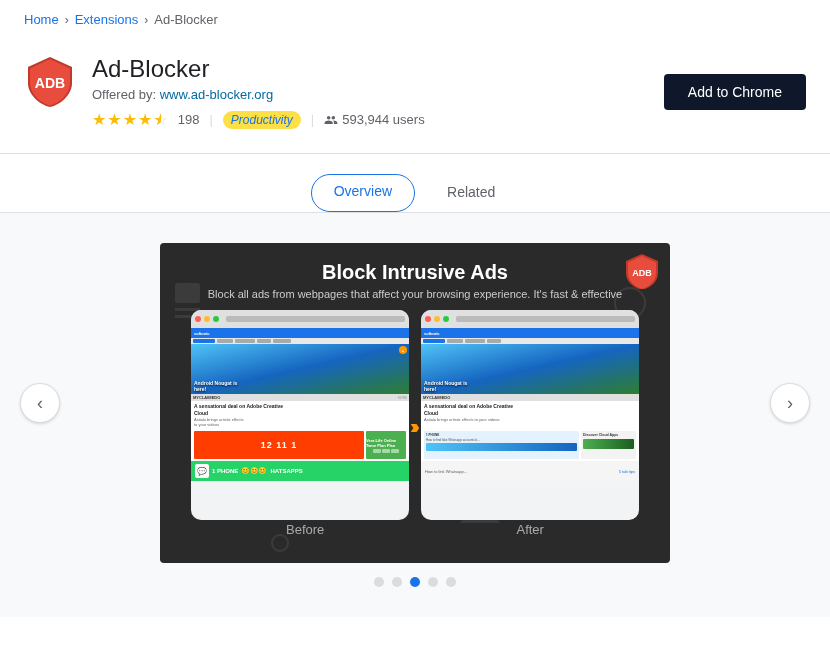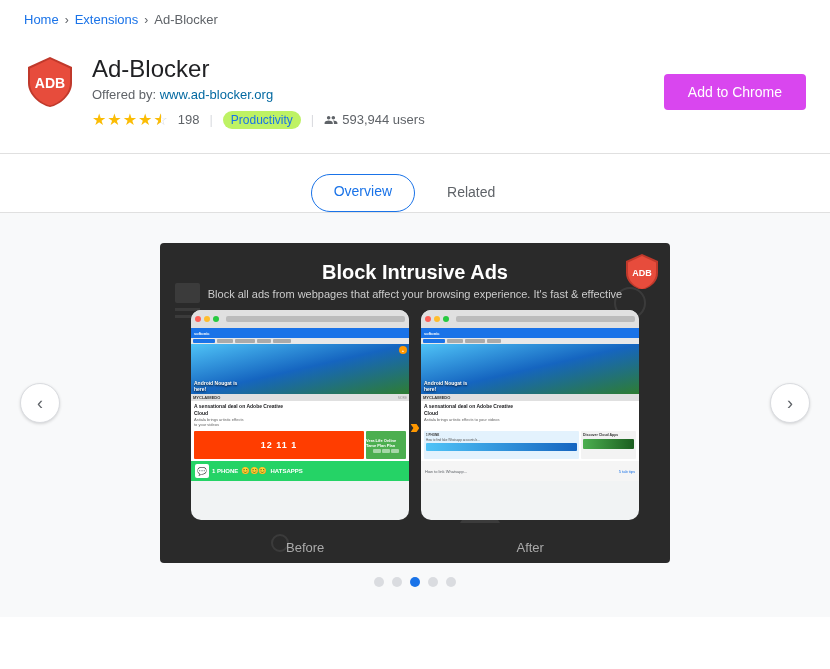--- a/index.html
+++ b/index.html
@@ -63,37 +63,38 @@
       display: flex;
       align-items: center;
       gap: 10px;
       font-size: 13px;
     }
     .stars { color: #fbbc04; display: flex; align-items: center; gap: 1px; }
     .star { font-size: 16px; }
     .rating-count { color: #5f6368; }
     .divider { color: #dadce0; }
     .category-badge {
-      background: #bef264;
+      background: #fde047;
       color: #1a73e8;
       padding: 2px 8px;
       border-radius: 12px;
       font-size: 12px;
       font-weight: 500;
+      font-style: italic;
     }
     .users-count {
       color: #5f6368;
       display: flex;
       align-items: center;
       gap: 4px;
     }
 
     
     .add-btn {
-      background: #d946ef;
+      background: #0f172a;
       color: #fff;
       border: none;
       border-radius: 4px;
       padding: 10px 24px;
       font-size: 14px;
       font-weight: 500;
       cursor: pointer;
       white-space: nowrap;
       align-self: center;
     }
@@ -231,21 +232,21 @@
       top: 10px;
       right: 10px;
       width: 36px;
       height: 36px;
       z-index: 5;
     }
     .browsers-labels {
       display: flex;
       justify-content: space-around;
       width: 450px;
-      padding: 20px 0;
+      padding: 2px 0;
     }
 
     
     .carousel-dots {
       display: flex;
       justify-content: center;
       gap: 8px;
       padding: 14px 0 10px;
     }
     .dot-indicator {

